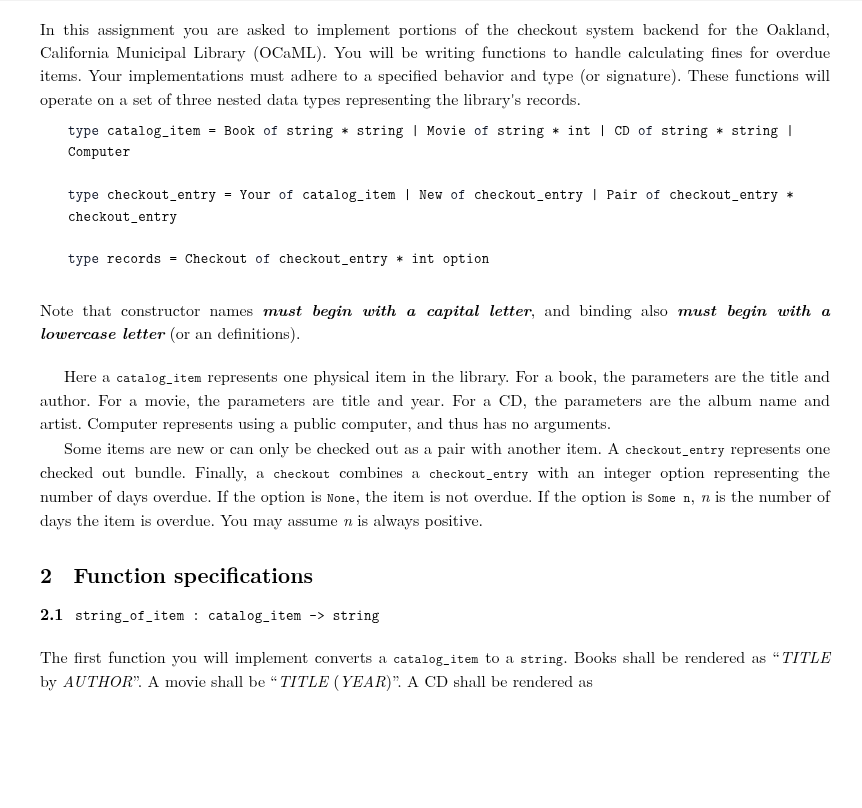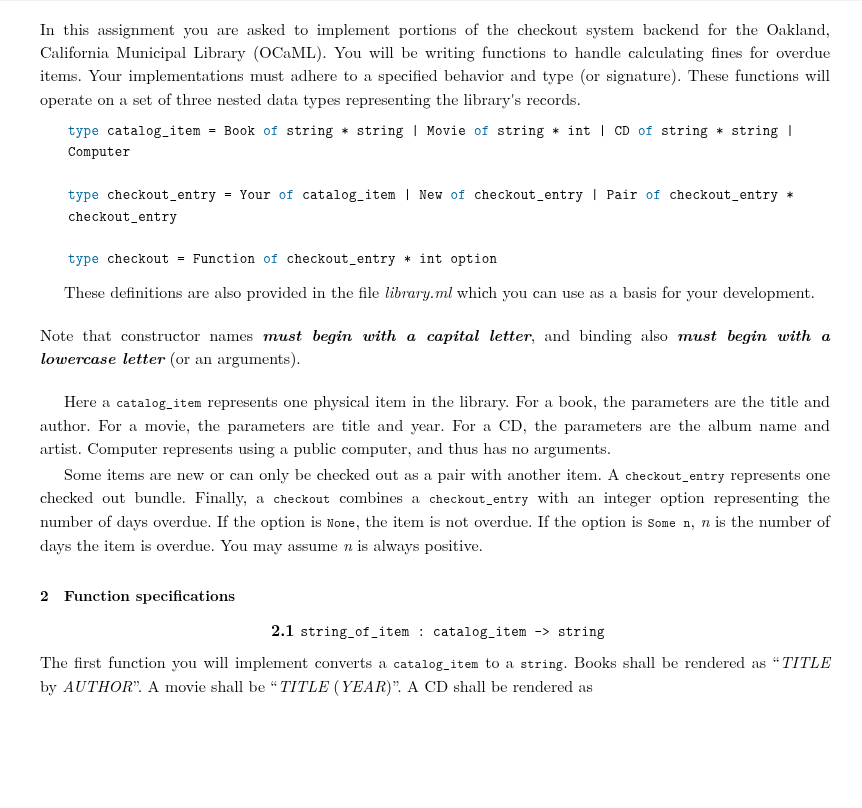--- a/index.html
+++ b/index.html
@@ -22,39 +22,38 @@
   }
   .indent { text-indent: 1.5em; }
   .code-block {
     font-family: "CMU Typewriter Text", "Latin Modern Mono", Menlo, Consolas, monospace;
     font-size: 14.3px;
     white-space: pre-wrap;
     margin: 10px 0 10px 28px;
     line-height: 1.5;
     letter-spacing: 0.3px;
   }
-  .code-block .kw { color: #0369a1; font-weight: 500; }
+  .code-block .kw { color: #0f172a; font-weight: 500; }
   .tt {
     font-family: "CMU Typewriter Text", "Latin Modern Mono", Menlo, Consolas, monospace;
     font-size: 13px;
     letter-spacing: 0.3px;
   }
   .it { font-style: italic; }
   .bi { font-style: italic; font-weight: bold; margin-top: 24px; }
   h2.sec {
-    font-size: 15px;
+    font-size: 21px;
     font-weight: bold;
     margin: 28px 0 12px 0;
   }
   h2.sec .num { display: inline-block; width: 1.6em; }
   h3.sub {
     font-size: 16px;
     font-weight: bold;
-    margin: 8px 0 8px 0;
-    text-align: center;
+    margin: 8px 0 20px 0;
   }
   h3.sub .num { display: inline-block; width: 2.2em; }
   h3.sub .sig {
     font-family: "CMU Typewriter Text", "Latin Modern Mono", Menlo, Consolas, monospace;
     font-size: 14.3px;
     font-weight: normal;
     letter-spacing: 0.3px;
   }
   .vgap { height: 18px; }
 </style>
@@ -62,27 +61,26 @@
 <body>
 
 <div class="page">
 
   <p>In this assignment you are asked to implement portions of the checkout system backend for the Oakland, California Municipal Library (OCaML). You will be writing functions to handle calculating fines for overdue items. Your implementations must adhere to a specified behavior and type (or signature). These functions will operate on a set of three nested data types representing the library's records.</p>
 
   <div class="code-block"><span class="kw">type</span><span> catalog_item = Book </span><span class="kw">of</span><span> string * string | Movie </span><span class="kw">of</span><span> string * int | CD </span><span class="kw">of</span><span> string * string | Computer</span>
 
 <span class="kw">type</span><span> checkout_entry = Your </span><span class="kw">of</span><span> catalog_item | New </span><span class="kw">of</span><span> checkout_entry | Pair </span><span class="kw">of</span><span> checkout_entry * checkout_entry</span>
 
-<span class="kw">type</span><span> checkout = Function </span><span class="kw">of</span><span> checkout_entry * int option</span></div>
+<span class="kw">type</span><span> records = Checkout </span><span class="kw">of</span><span> checkout_entry * int option</span></div>
 
-  <p class="indent"><span>These definitions are also provided in the file </span><span class="it">library.ml</span><span> which you can use as a basis for your development.</span></p>
 
   <div class="vgap"></div>
 
-  <p><span>Note that constructor names </span><span class="bi">must begin with a capital letter</span><span>, and binding also </span><span class="bi">must begin with a lowercase letter</span><span> (or an arguments).</span></p>
+  <p><span>Note that constructor names </span><span class="bi">must begin with a capital letter</span><span>, and binding also </span><span class="bi">must begin with a lowercase letter</span><span> (or an definitions).</span></p>
 
   <div class="vgap"></div>
 
   <p class="indent"><span>Here a </span><span class="tt">catalog_item</span><span> represents one physical item in the library. For a book, the parameters are the title and author. For a movie, the parameters are title and year. For a CD, the parameters are the album name and artist. Computer represents using a public computer, and thus has no arguments.</span></p>
 
   <p class="indent"><span>Some items are new or can only be checked out as a pair with another item. A </span><span class="tt">checkout_entry</span><span> represents one checked out bundle. Finally, a </span><span class="tt">checkout</span><span> combines a </span><span class="tt">checkout_entry</span><span> with an integer option representing the number of days overdue. If the option is </span><span class="tt">None</span><span>, the item is not overdue. If the option is </span><span class="tt">Some n</span><span>, </span><span class="it">n</span><span> is the number of days the item is overdue. You may assume </span><span class="it">n</span><span> is always positive.</span></p>
 
   <h2 class="sec"><span class="num">2</span><span>Function specifications</span></h2>
 
   <h3 class="sub"><span class="num">2.1</span><span class="sig">string_of_item : catalog_item -&gt; string</span></h3>

